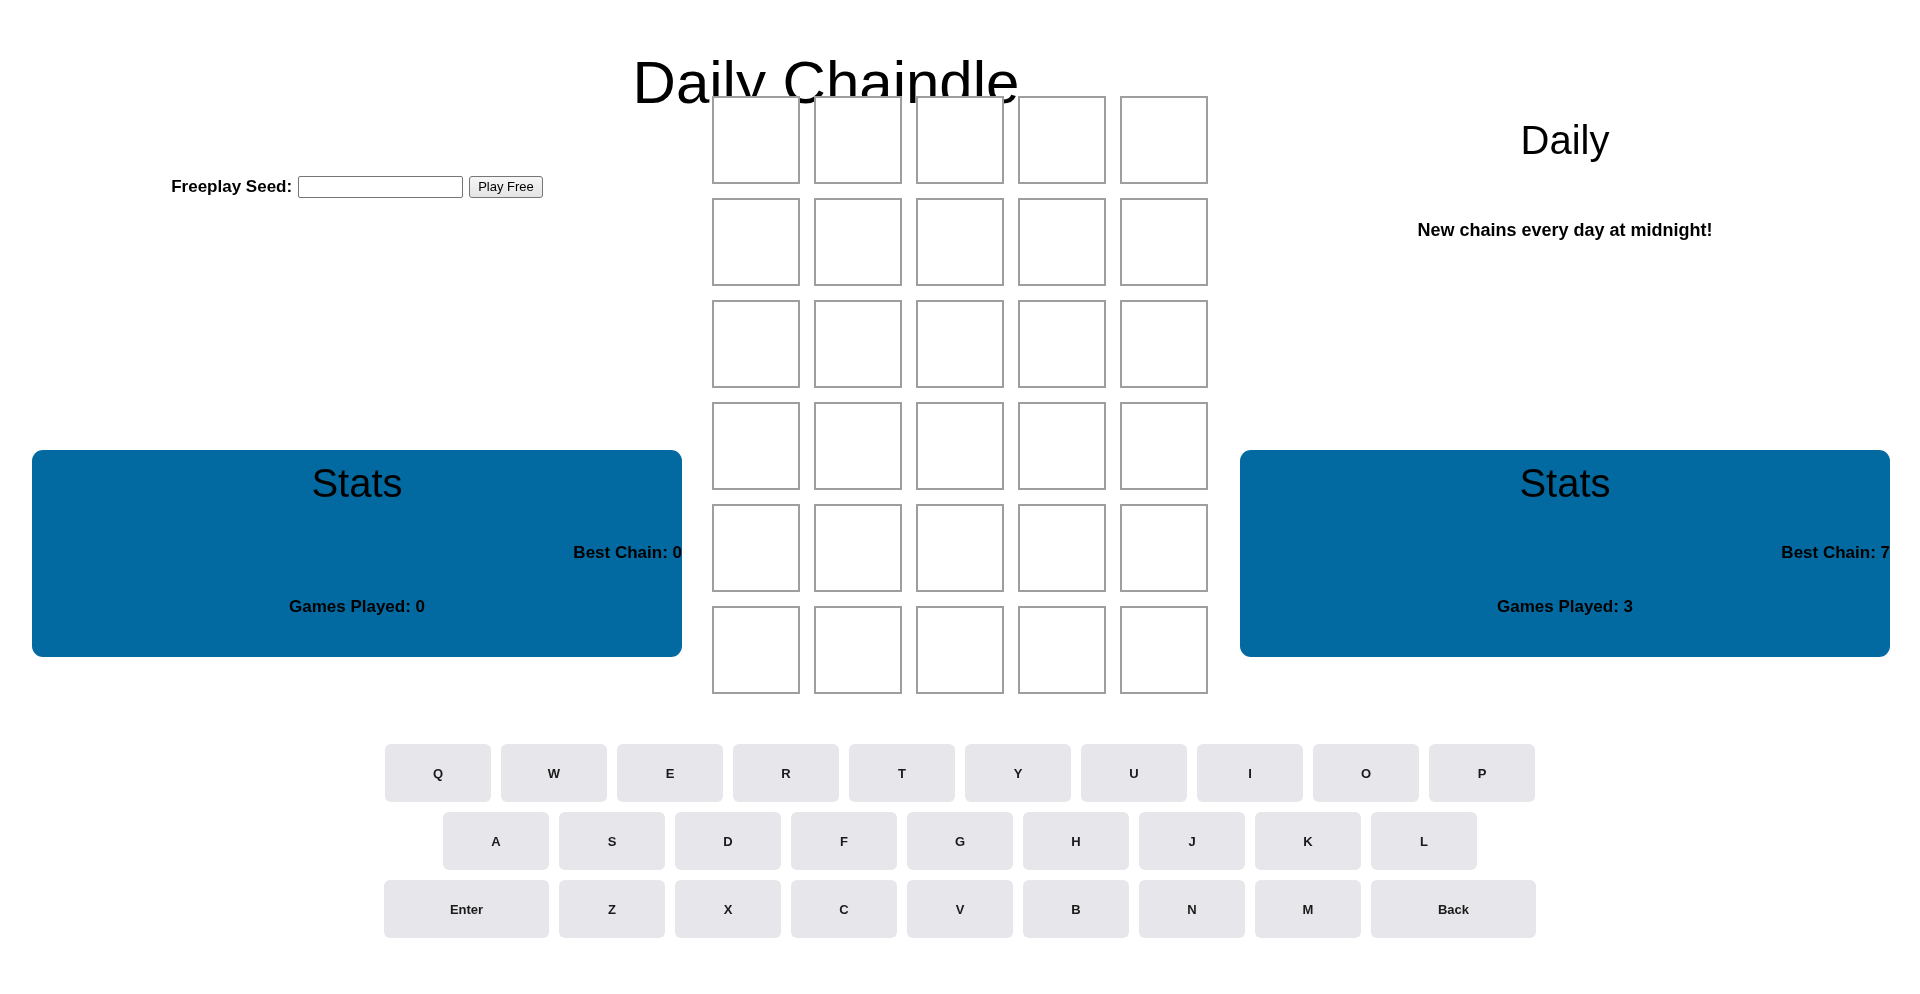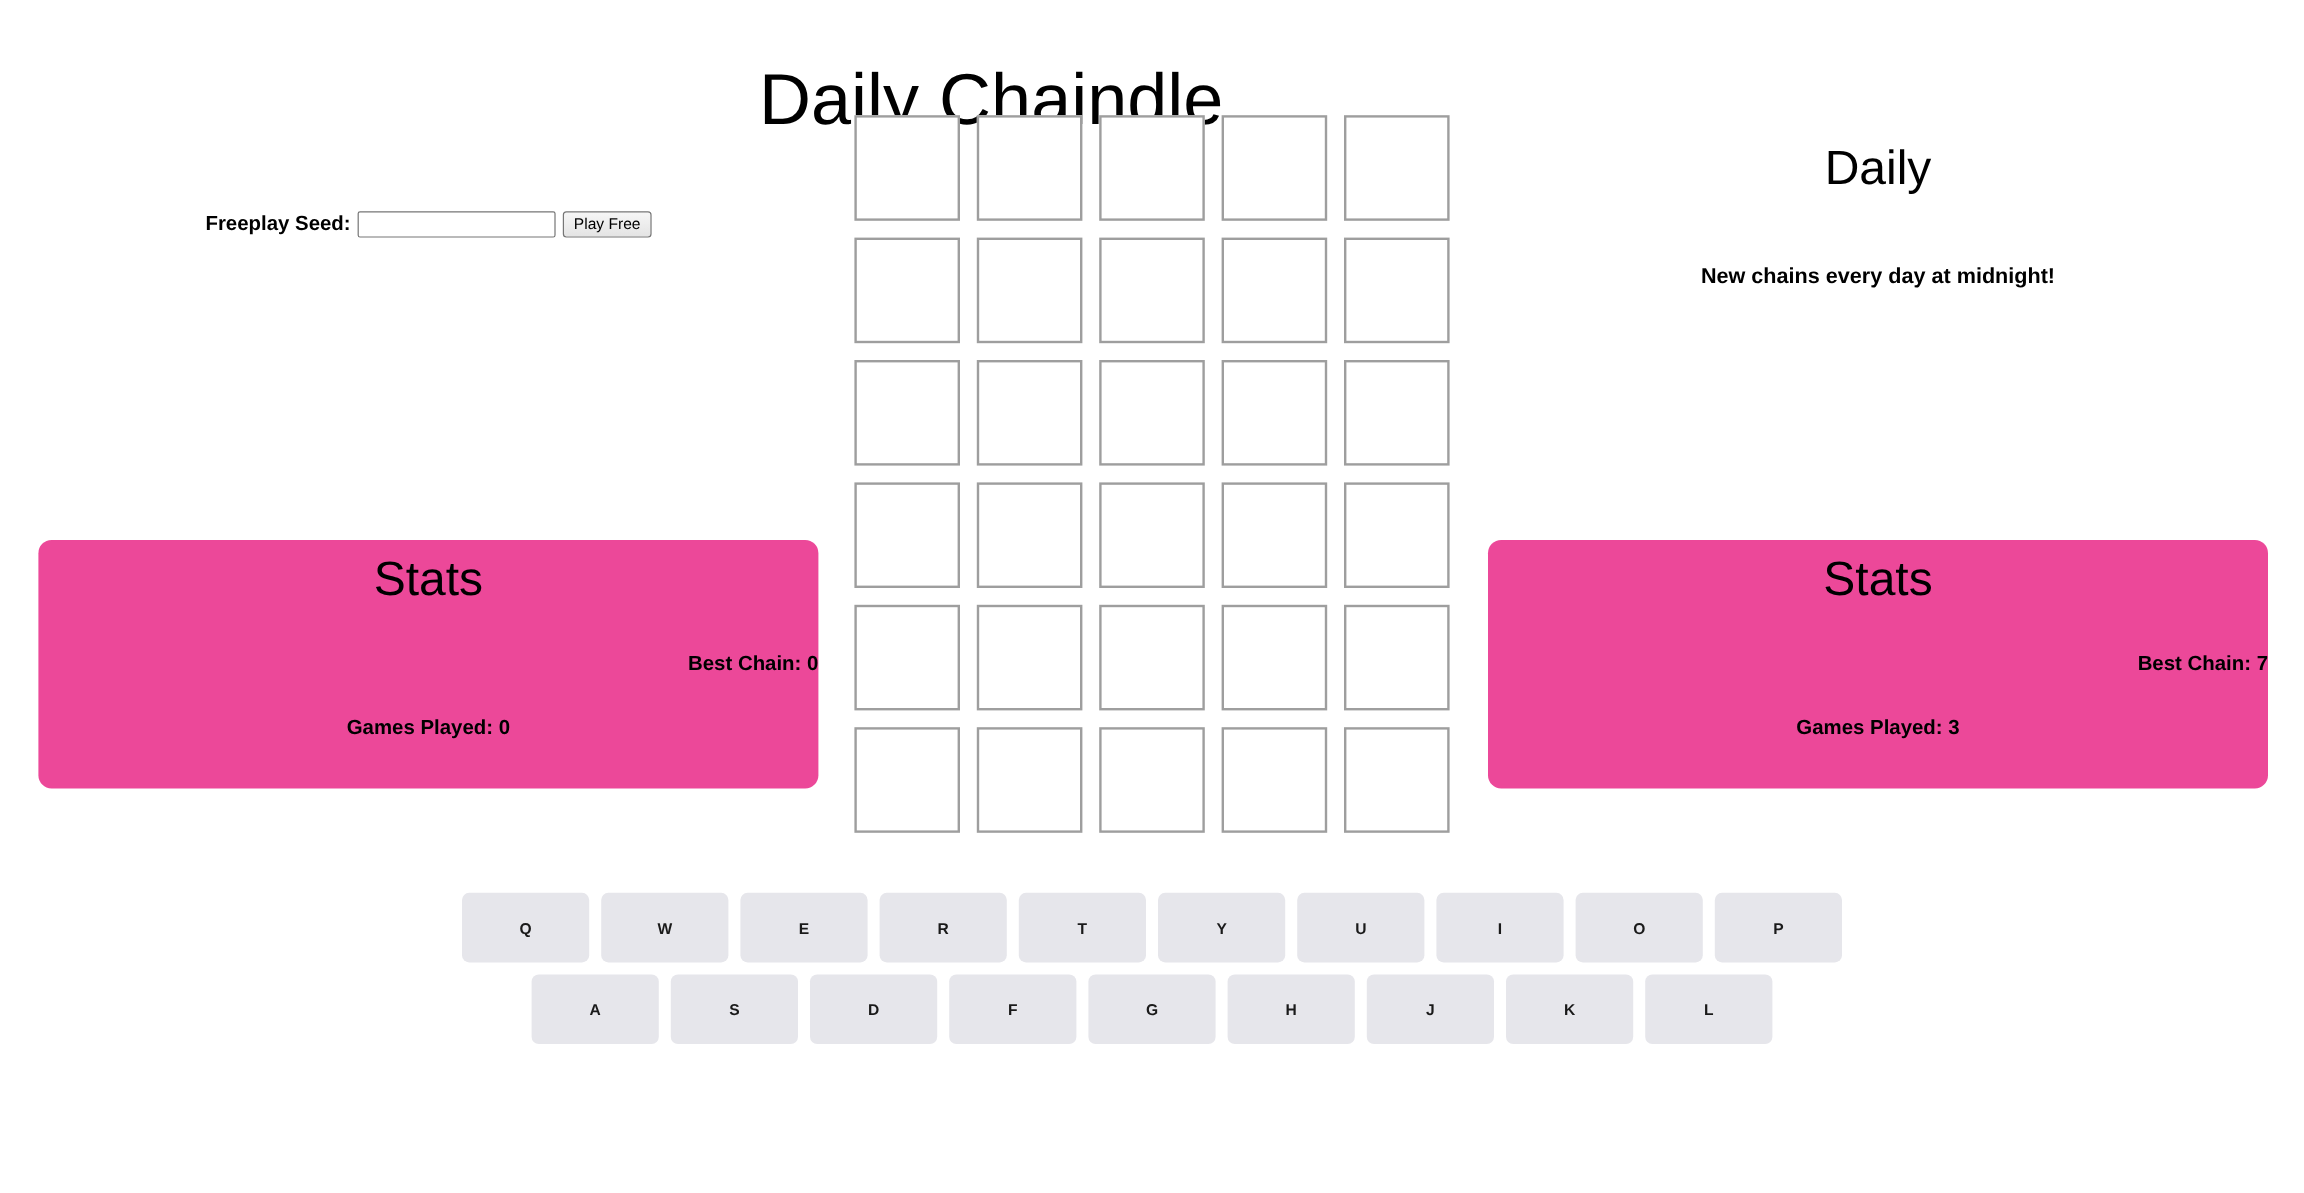--- a/index.html
+++ b/index.html
@@ -94,21 +94,21 @@
     text-align: center;
     font-size: 18px;
     font-weight: 700;
   }
 
   
   .stats-panel {
     position: absolute;
     width: 650px;
     height: 207px;
-    background: #ec4899;
+    background: #0369a1;
     border-radius: 11px;
     top: 450px;
     padding-top: 8px;
   }
   .stats-panel.left  { left: 32px; }
   .stats-panel.right { left: 1240px; }
 
   .stats-title {
     text-align: center;
     font-size: 40px;
@@ -274,15 +274,26 @@
         <button class="key">A</button>
         <button class="key">S</button>
         <button class="key">D</button>
         <button class="key">F</button>
         <button class="key">G</button>
         <button class="key">H</button>
         <button class="key">J</button>
         <button class="key">K</button>
         <button class="key">L</button>
       </div>
+      <div class="kb-row">
+        <button class="key wide">Enter</button>
+        <button class="key">Z</button>
+        <button class="key">X</button>
+        <button class="key">C</button>
+        <button class="key">V</button>
+        <button class="key">B</button>
+        <button class="key">N</button>
+        <button class="key">M</button>
+        <button class="key wide">Back</button>
+      </div>
     </div>
 
 </div>
 
 </body></html>

